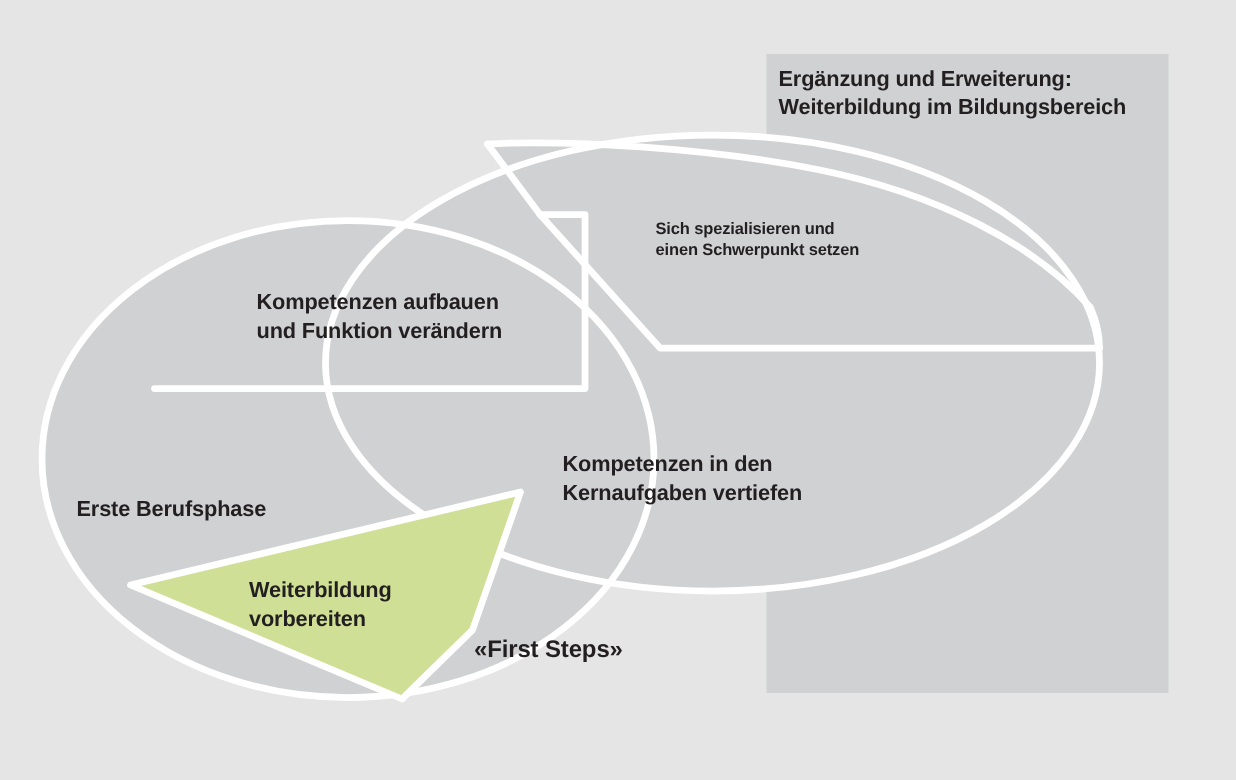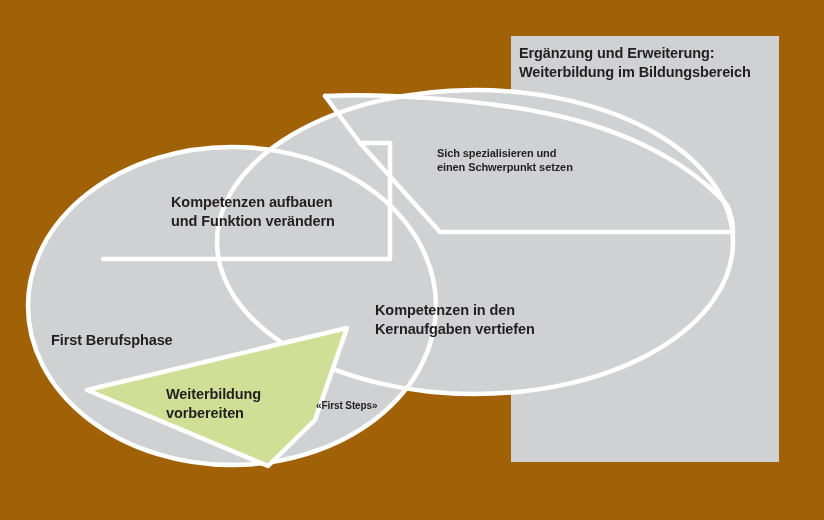--- a/index.html
+++ b/index.html
@@ -10,21 +10,21 @@
   body {
     width: 824px;
     height: 520px;
     font-family: "Liberation Sans", sans-serif;
     overflow: hidden;
   }
   #diagram-root {
     position: relative;
     width: 824px;
     height: 520px;
-    background: #a16207;
+    background: #e5e5e5;
   }
   svg#diagram-svg {
     position: absolute;
     left: 0;
     top: 0;
     width: 824px;
     height: 520px;
     display: block;
   }
   .diagram-label {
@@ -35,21 +35,21 @@
     line-height: 1.28;
     white-space: pre;
     letter-spacing: -0.1px;
   }
   .lbl-top-right      { left: 519px; top: 44px;  font-size: 14.5px; }
   .lbl-specialize     { left: 437px; top: 146px; font-size: 11px; }
   .lbl-build-comp     { left: 171px; top: 193px; font-size: 14.5px; }
   .lbl-core-tasks     { left: 375px; top: 301px; font-size: 14.5px; }
   .lbl-first-phase    { left: 51px;  top: 331px; font-size: 14.5px; }
   .lbl-reentry        { left: 166px; top: 385px; font-size: 14.5px; }
-  .lbl-first-steps    { left: 316px; top: 400px; font-size: 10px; }
+  .lbl-first-steps    { left: 316px; top: 424px; font-size: 16px; }
 </style>
 </head>
 <body>
 
 <div id="diagram-root">
 
   <svg id="diagram-svg" viewBox="0 0 824 520">
 
     <rect x="511" y="36" width="268" height="426" fill="#d0d1d2"></rect>
 
@@ -86,20 +86,20 @@
 
   <div class="diagram-label lbl-specialize">Sich spezialisieren und
 einen Schwerpunkt setzen</div>
 
   <div class="diagram-label lbl-build-comp">Kompetenzen aufbauen
 und Funktion verändern</div>
 
   <div class="diagram-label lbl-core-tasks">Kompetenzen in den
 Kernaufgaben vertiefen</div>
 
-  <div class="diagram-label lbl-first-phase">First Berufsphase</div>
+  <div class="diagram-label lbl-first-phase">Erste Berufsphase</div>
 
   <div class="diagram-label lbl-reentry">Weiterbildung
 vorbereiten</div>
 
   <div class="diagram-label lbl-first-steps">«First Steps»</div>
 
 </div>
 
 </body></html>

